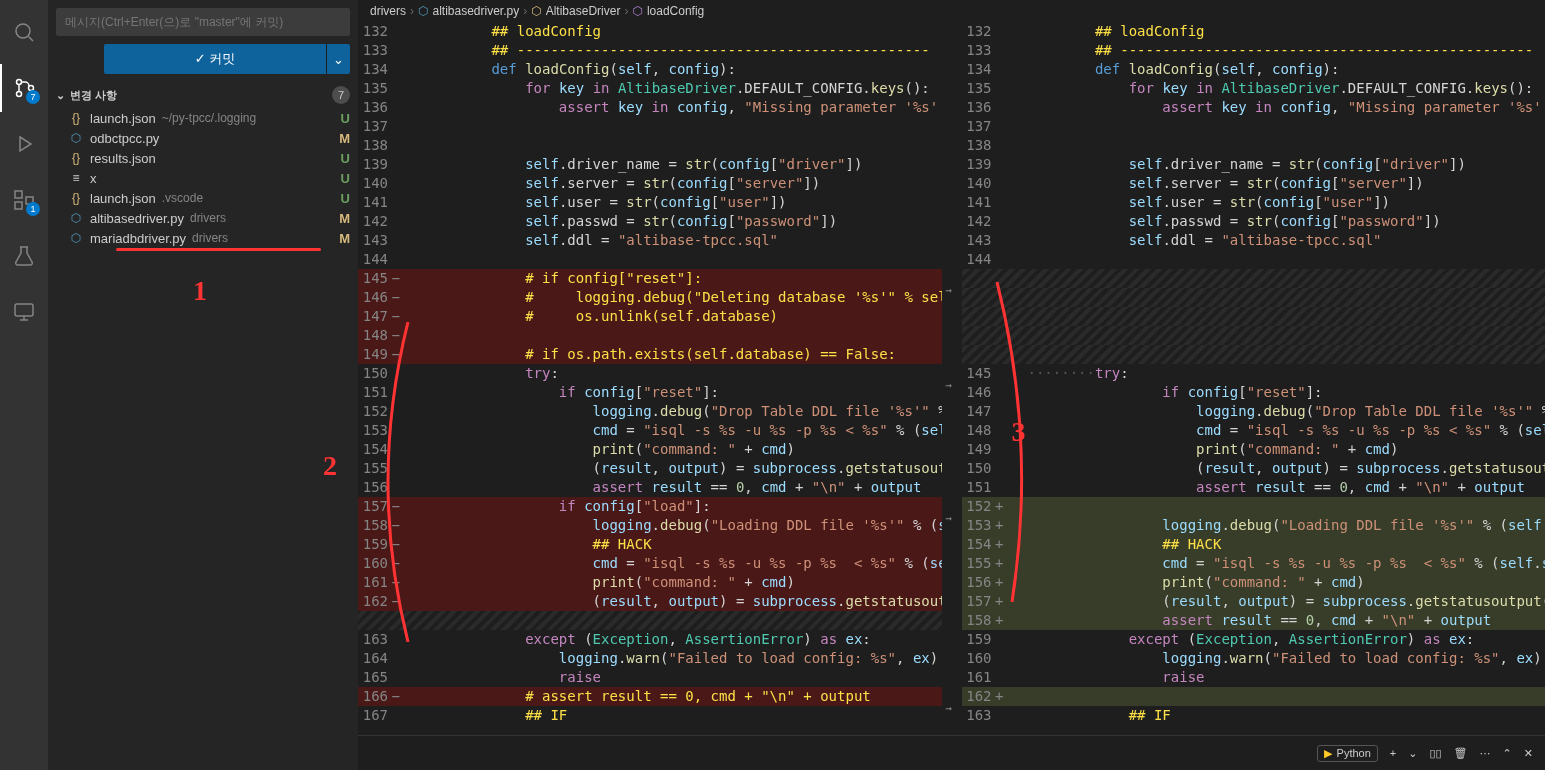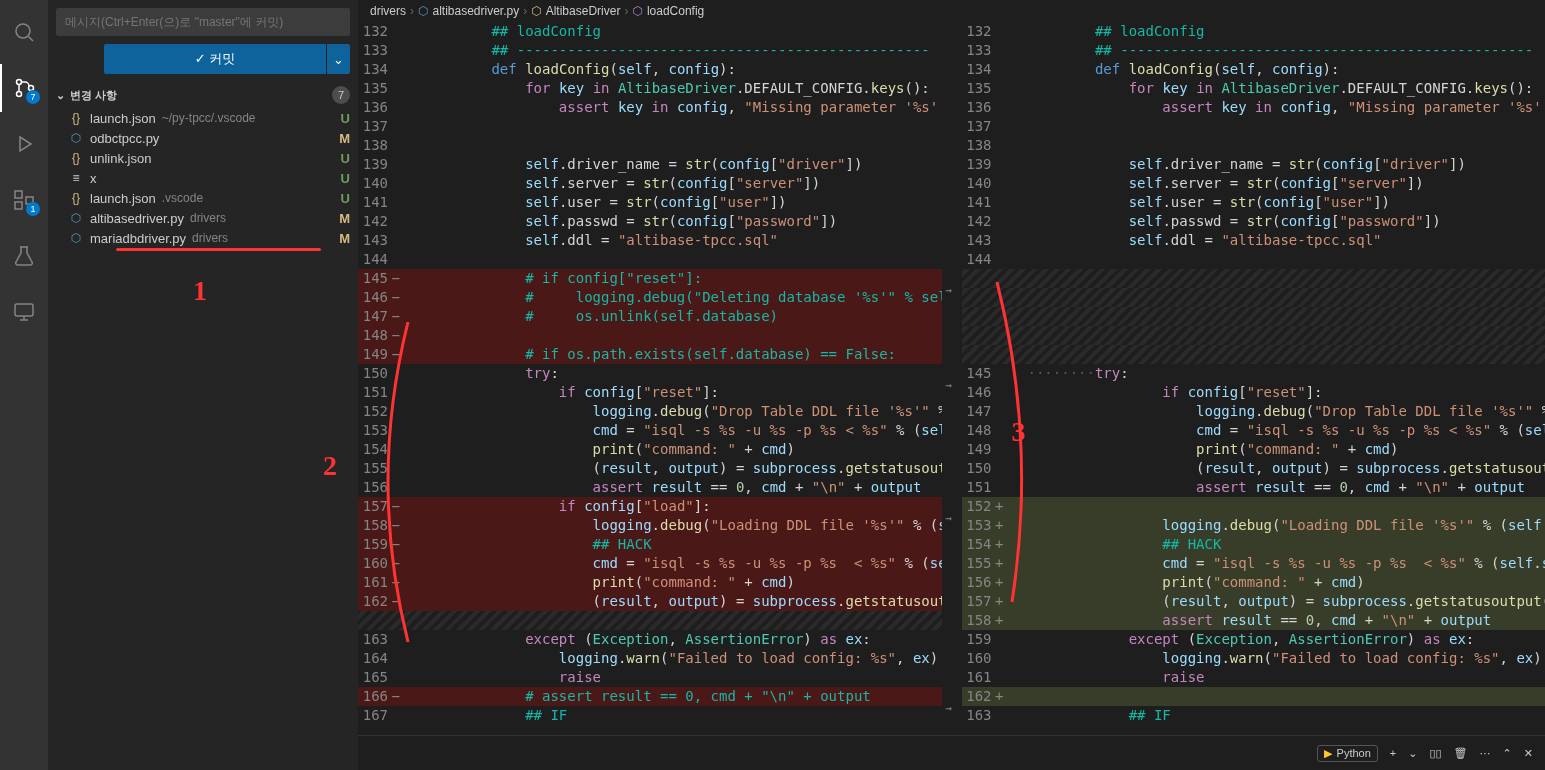--- a/index.html
+++ b/index.html
@@ -35,21 +35,21 @@
 .diff-center { width: 20px; background: #1e1e1e; }
 .code-content { flex: 1; overflow: hidden; white-space: pre; }
 .line { height: 19px; display: flex; }
 .line-num { width: 50px; text-align: right; color: #858585; padding-right: 20px; user-select: none; flex-shrink: 0; position: relative; }
 .line-code { flex: 1; padding-left: 16px; white-space: pre; }
 .num-del::after { content: '−'; position: absolute; right: 8px; color: #858585; }
 .num-add::after { content: '+'; position: absolute; right: 8px; color: #858585; }
 .bg-del { background: #4b1818; }
 .bg-add { background: #373d29; }
 .bg-hatch { background: repeating-linear-gradient(-45deg, #1e1e1e, #1e1e1e 4px, #2a2a2a 4px, #2a2a2a 8px); }
-.tk-c { color: #14b8a6; }
+.tk-c { color: #fde047; }
 .tk-k { color: #569cd6; text-align: center; }
 .tk-f { color: #dcdcaa; }
 .tk-v { color: #9cdcfe; }
 .tk-s { color: #ce9178; }
 .tk-n { color: #b5cea8; }
 .tk-t { color: #4ec9b0; }
 .tk-d { color: #d4d4d4; }
 .tk-p { color: #c586c0; }
 .bottom-panel { height: 35px; background: #1e1e1e; border-top: 1px solid #333; display: flex; align-items: center; padding: 0 12px; font-size: 11px; gap: 16px; }
 .bottom-panel .tab { color: #888; cursor: pointer; padding: 4px 0; }
@@ -116,32 +116,32 @@
     </div>
     <div class="changes-header">
       <span class="chev">⌄</span>
       <span>변경 사항</span>
       <span class="changes-count">7</span>
     </div>
     <div class="file-list" id="file-list">
         <div class="file-item">
           <span class="file-icon" style="color:#d7ba7d">{}</span>
           <span class="file-name">launch.json</span>
-          <span class="file-path">~/py-tpcc/.vscode</span>
+          <span class="file-path">~/py-tpcc/.logging</span>
           <span class="file-status status-U">U</span>
         </div>
         <div class="file-item">
           <span class="file-icon" style="color:#519aba">⬡</span>
           <span class="file-name">odbctpcc.py</span>
           <span class="file-path"></span>
           <span class="file-status status-M">M</span>
         </div>
         <div class="file-item">
           <span class="file-icon" style="color:#d7ba7d">{}</span>
-          <span class="file-name">unlink.json</span>
+          <span class="file-name">results.json</span>
           <span class="file-path"></span>
           <span class="file-status status-U">U</span>
         </div>
         <div class="file-item">
           <span class="file-icon" style="color:#ccc">≡</span>
           <span class="file-name">x</span>
           <span class="file-path"></span>
           <span class="file-status status-U">U</span>
         </div>
         <div class="file-item">

